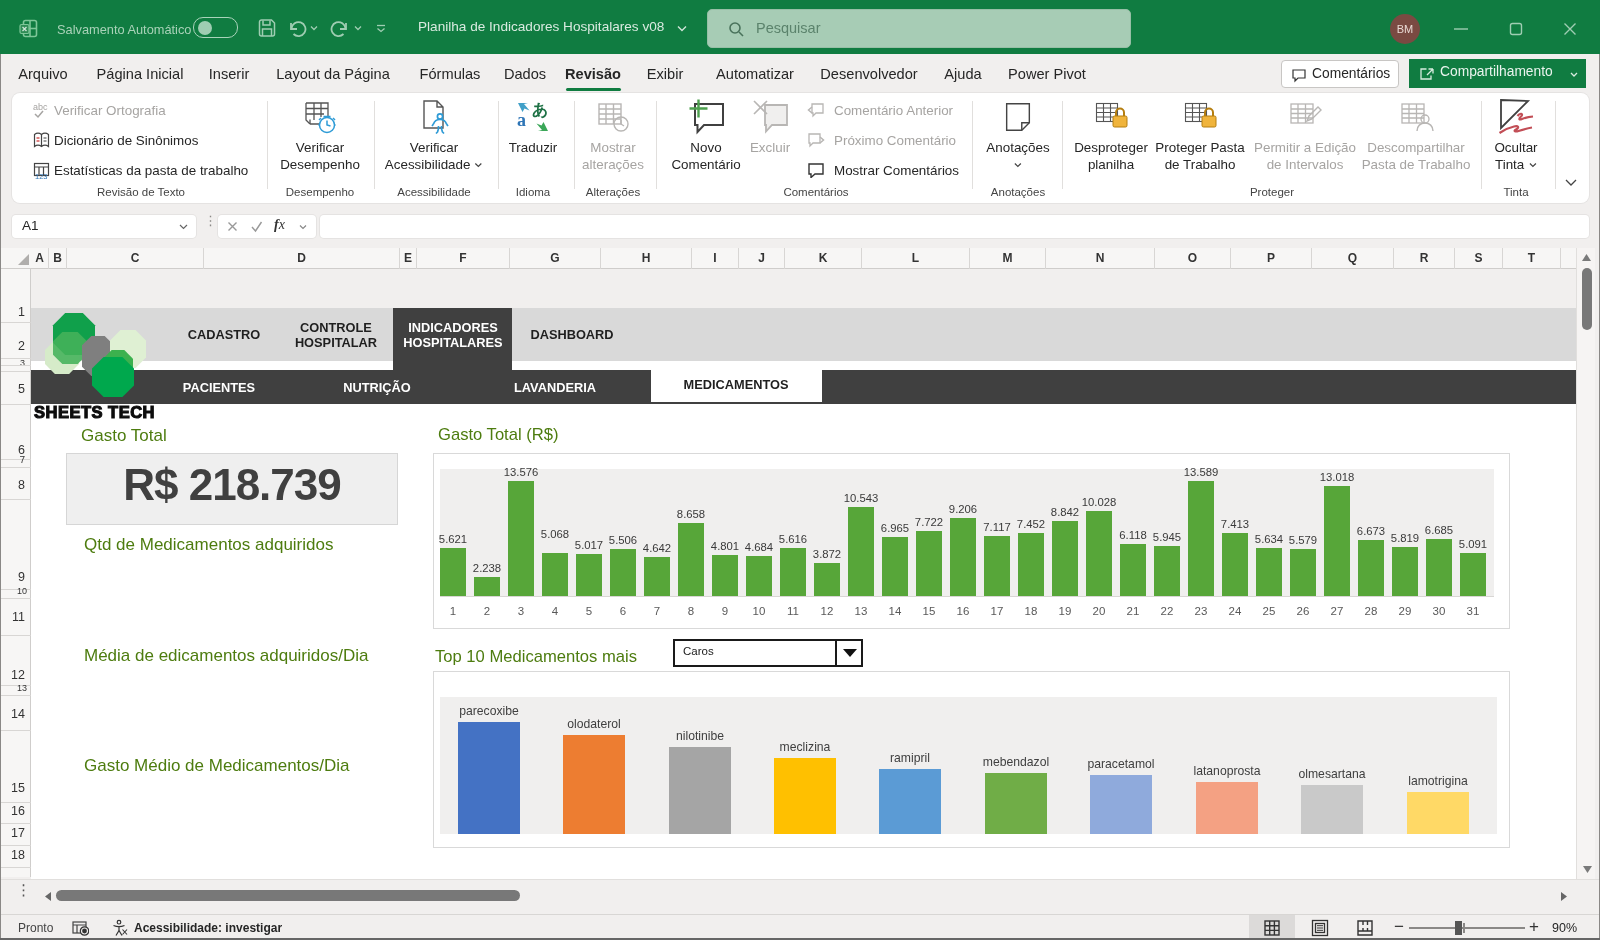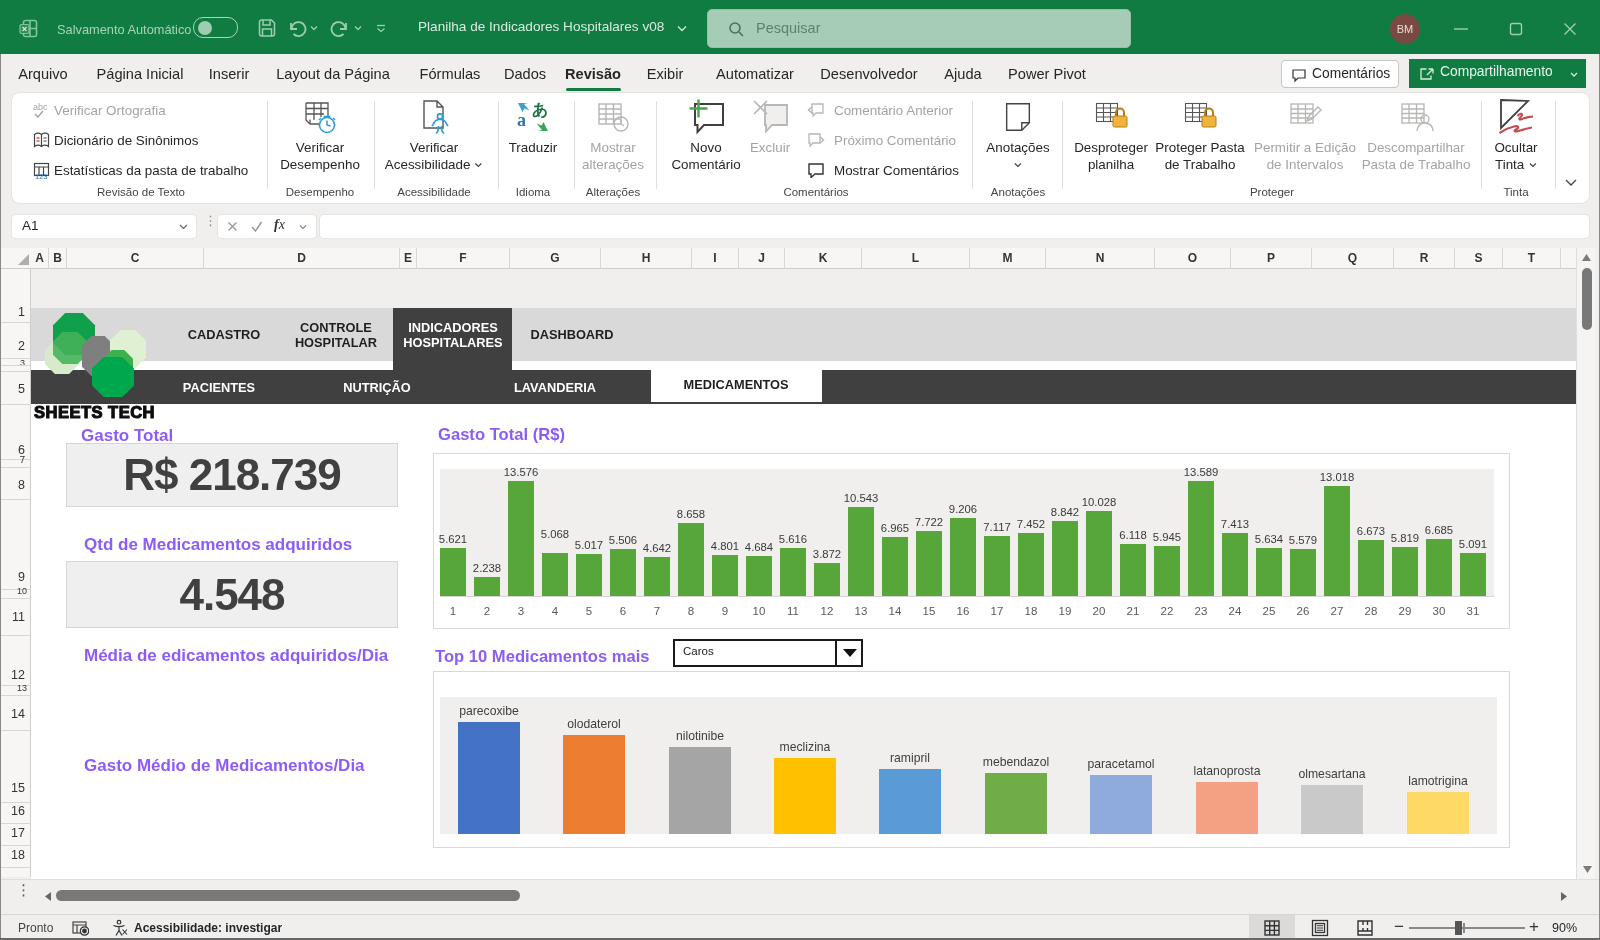--- a/index.html
+++ b/index.html
@@ -35,21 +35,21 @@
 .rowh { position:absolute; right:5px; font-size:12.5px; color:#333; }
 .rowline { position:absolute; left:0; width:31px; height:1px; background:#d8d6d4; }
 
 
 #sheet { left:31px; top:269px; width:1545px; height:608px; background:#fff; overflow:hidden;margin-top:39px; }
 
 .band1 { position:absolute; left:0; top:0; width:1545px; height:53px; background:#d9d9d9; }
 .band2 { position:absolute; left:0; top:62px; width:1545px; height:34px; background:#404040; }
 .tab1 { position:absolute; top:0; height:53px; font-weight:bold; font-size:12.8px; color:#1f1f1f; display:flex; align-items:center; justify-content:center; text-align:center; transform:translateX(-50%); }
 .tab2 { position:absolute; top:62px; height:34px; font-weight:bold; font-size:12.8px; color:#fff; display:flex; align-items:center; justify-content:center; transform:translateX(-50%); }
-.kpilabel { position:absolute; font-weight:bold; font-size:15.8px; color:#8b5cf6; }
+.kpilabel { position:absolute; font-weight:normal; font-size:15.8px; color:#4d7c0f; }
 .kpicard { position:absolute; left:35px; width:332px; background:#efefef; border:1px solid #d6d6d6; color:#404040; font-weight:bold; text-align:center; }
 .chartcard { position:absolute; background:#fff; border:1px solid #d9d9d9; }
 .bar { position:absolute; background:#57a639; }
 .blabel { position:absolute; font-size:11.3px; font-weight:normal; color:#3a3a3a; transform:translateX(-50%); white-space:nowrap; }
 .xlabel { position:absolute; font-size:11.5px; color:#595959; transform:translateX(-50%); }
 .mlabel { position:absolute; font-size:12.2px; color:#404040; transform:translateX(-50%); white-space:nowrap; }
 
 
 #vscroll { left:1576px; top:248px; width:24px; height:631px; background:#f1efee; }
 #hscroll { left:0; top:879px; width:1600px; height:35px; background:#f1efee; border-top:1px solid #e1dfdd; }
@@ -427,23 +427,22 @@
     <polygon points="26.2,1 43.8,1 56,13.2 56,30.8 43.8,43 26.2,43 14,30.8 14,13.2" fill="#10a04b"></polygon>
     <polygon points="23.3,20 38.7,20 48,29.3 48,42.7 38.7,52 23.3,52 14,42.7 14,29.3" fill="#44b25a" opacity="0.88"></polygon>
     <polygon points="52.3,24 65.7,24 75,33.3 75,54.7 65.7,64 52.3,64 43,54.7 43,33.3" fill="#7f7f7f"></polygon>
     <polygon points="81.4,18 96.6,18 107,28.4 107,45.6 96.6,56 81.4,56 71,45.6 71,28.4" fill="#dff0d3"></polygon>
     <polygon points="72.7,38 85.3,38 94,46.7 94,59.3 85.3,68 72.7,68 64,59.3 64,46.7" fill="#3cb14e"></polygon>
     <polygon points="64.6,45 83.4,45 95,56.6 95,73.4 83.4,85 64.6,85 53,73.4 53,56.6" fill="#00a84d"></polygon>
   </svg>
   <div class="abs" style="left:3px;top:95px;font-size:16.5px;font-weight:bold;color:#0d0d0d;-webkit-text-stroke:1.1px #0d0d0d;letter-spacing:0.5px">SHEETS TECH</div>
 
   <div class="kpilabel" style="left:50px;top:118px;font-size:17px">Gasto Total</div>
-  <div class="kpicard" style="top:135px;height:64px;font-size:44px;line-height:62px;letter-spacing:-1px">R$ 218.739</div>
+  <div class="kpicard" style="top:145px;height:72px;font-size:44px;line-height:62px;letter-spacing:-1px">R$ 218.739</div>
   <div class="kpilabel" style="left:53px;top:227px;font-size:17px">Qtd de Medicamentos adquiridos</div>
-  <div class="kpicard" style="top:253px;height:67px;font-size:44px;line-height:65px;letter-spacing:-1px">4.548</div>
   <div class="kpilabel" style="left:53px;top:338px;font-size:17px">Média de edicamentos adquiridos/Dia</div>
   <div class="kpilabel" style="left:53px;top:448px;font-size:17px">Gasto Médio de Medicamentos/Dia</div>
 
   <div class="kpilabel" style="left:407px;top:117px;font-size:16.6px">Gasto Total (R$)</div>
   <div class="chartcard" style="left:402px;top:145px;width:1077px;height:176px"></div>
   <div class="abs" style="left:409px;top:161px;width:1054px;height:127px;background:#f0efee"></div>
   <div class="abs" style="left:409px;top:288px;width:1054px;height:1px;background:#d8d6d4"></div>
 <div class="bar" style="left:409px;top:240px;width:26px;height:48px"></div>
 <div class="blabel" style="left:422px;top:225px">5.621</div>
 <div class="xlabel" style="left:422px;top:297px">1</div>

